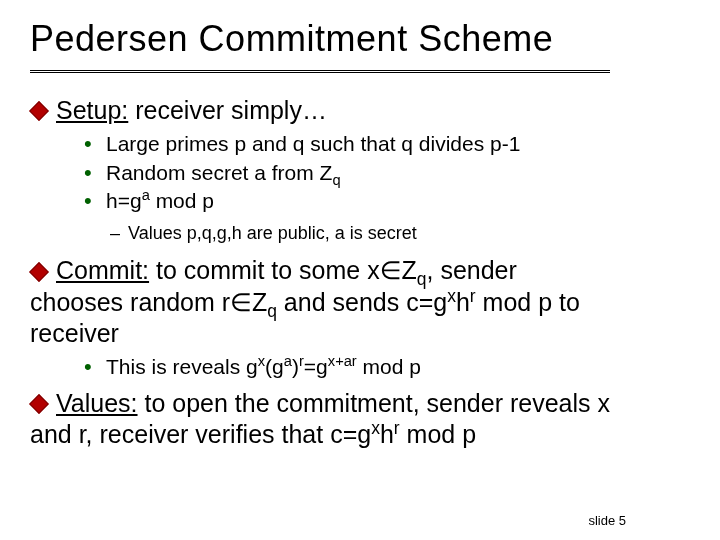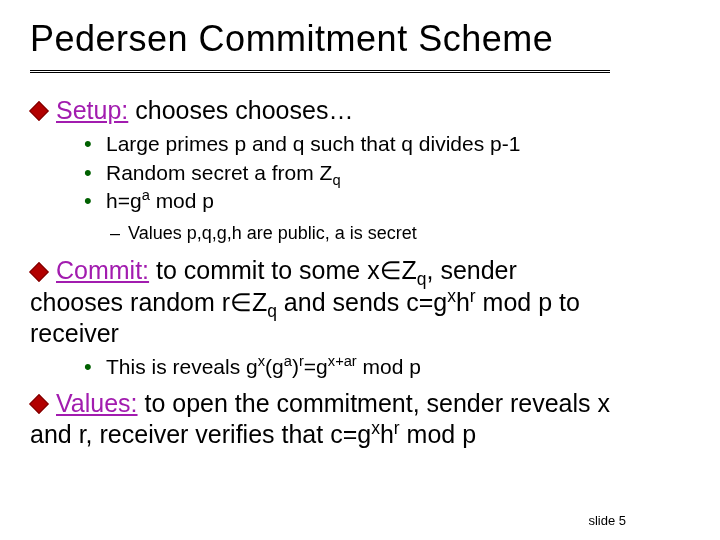--- a/index.html
+++ b/index.html
@@ -39,21 +39,21 @@
     display: inline-block;
     width: 14px;
     height: 14px;
     background: #b20000;
     transform: rotate(45deg);
     margin: 0 10px 2px 2px;
     vertical-align: middle;
     border: 1px solid #7a0000;
     box-sizing: border-box;
   }
-  .kw { color: #a21caf; text-decoration: underline; }
+  .kw { color: #000000; text-decoration: underline; }
   .sub-list {
     margin: 4px 0 6px 54px;
     padding: 0;
     list-style: none;
     font-size: 21px;
     line-height: 1.3;
   }
   .sub-list > li::before {
     content: "•";
     color: #006000;
@@ -89,21 +89,21 @@
 </style>
 </head>
 <body>
 
 <div class="slide">
 
   <h1 class="title">Pedersen Commitment Scheme</h1>
   <hr class="rule">
 
   <p class="section">
-    <span class="diamond"></span><span class="kw">Setup:</span><span> chooses chooses…</span>
+    <span class="diamond"></span><span class="kw">Setup:</span><span> receiver simply…</span>
   </p>
   <ul class="sub-list">
     <li><span>Large primes p and q such that q divides p-1</span></li>
     <li><span>Random secret a from Z</span><sub>q</sub></li>
     <li><span>h=g</span><sup>a</sup><span> mod p</span></li>
   </ul>
   <ul class="dash-list">
     <li><span>Values p,q,g,h are public, a is secret</span></li>
   </ul>
 

